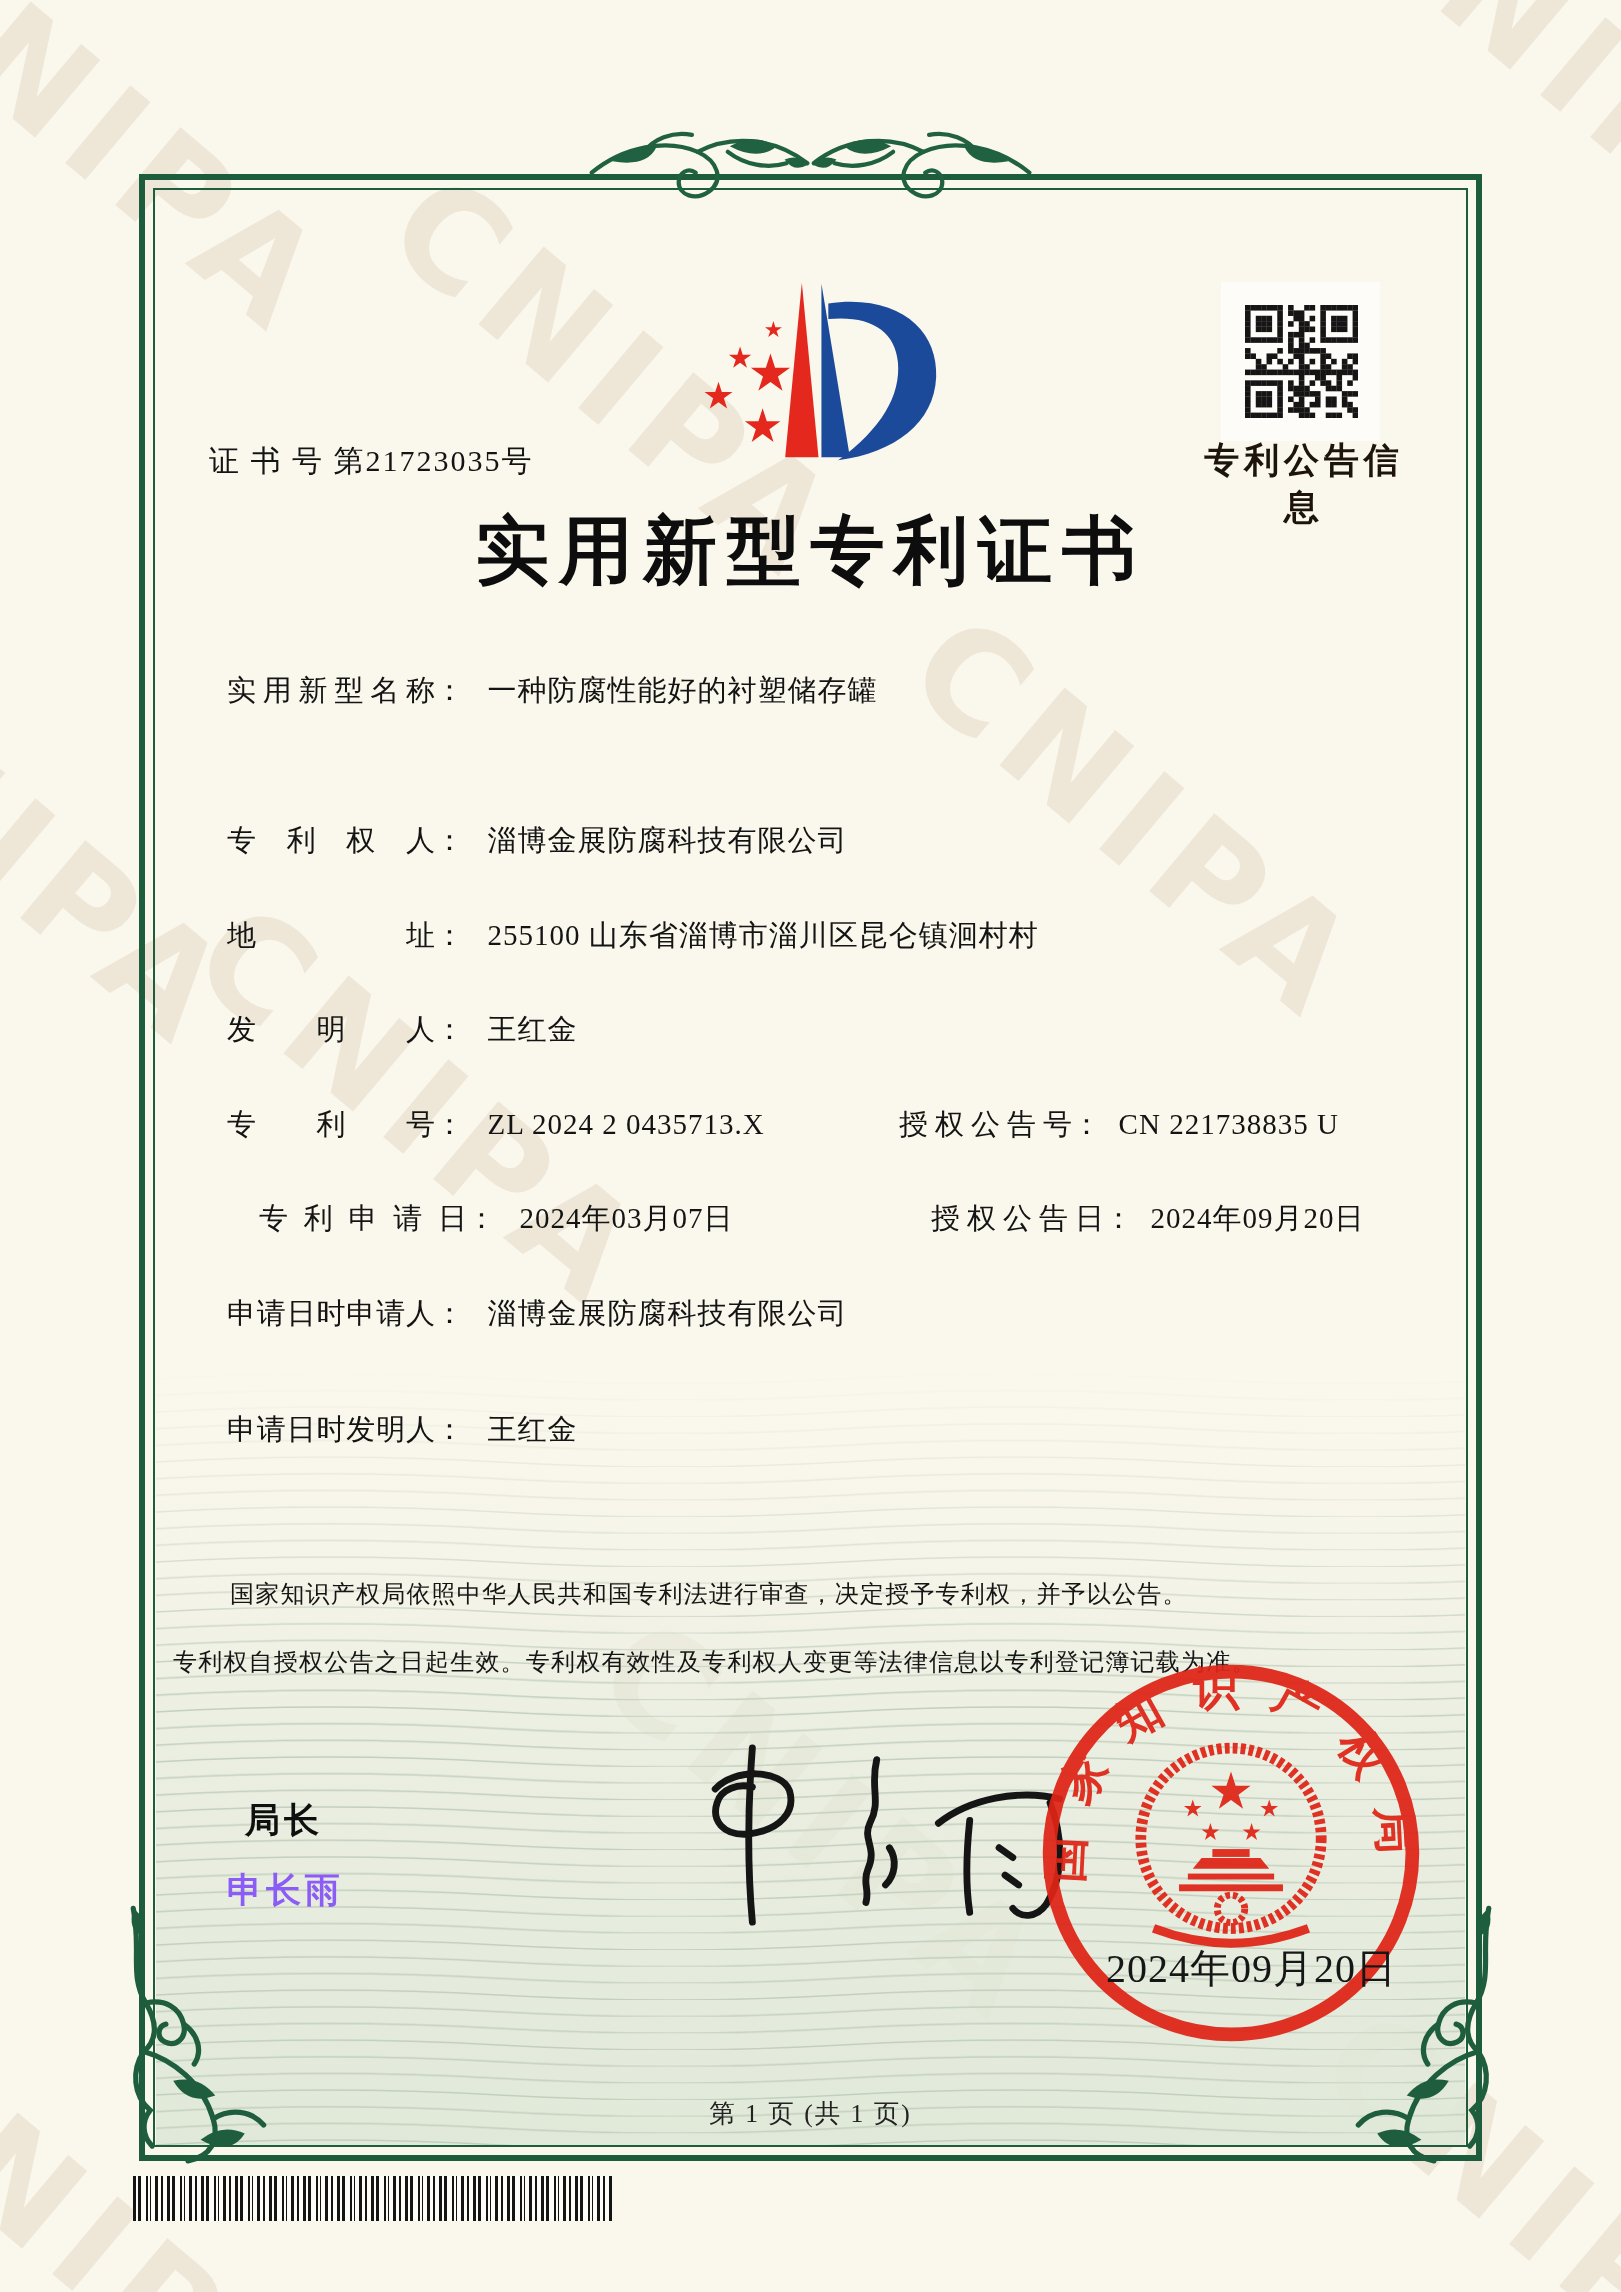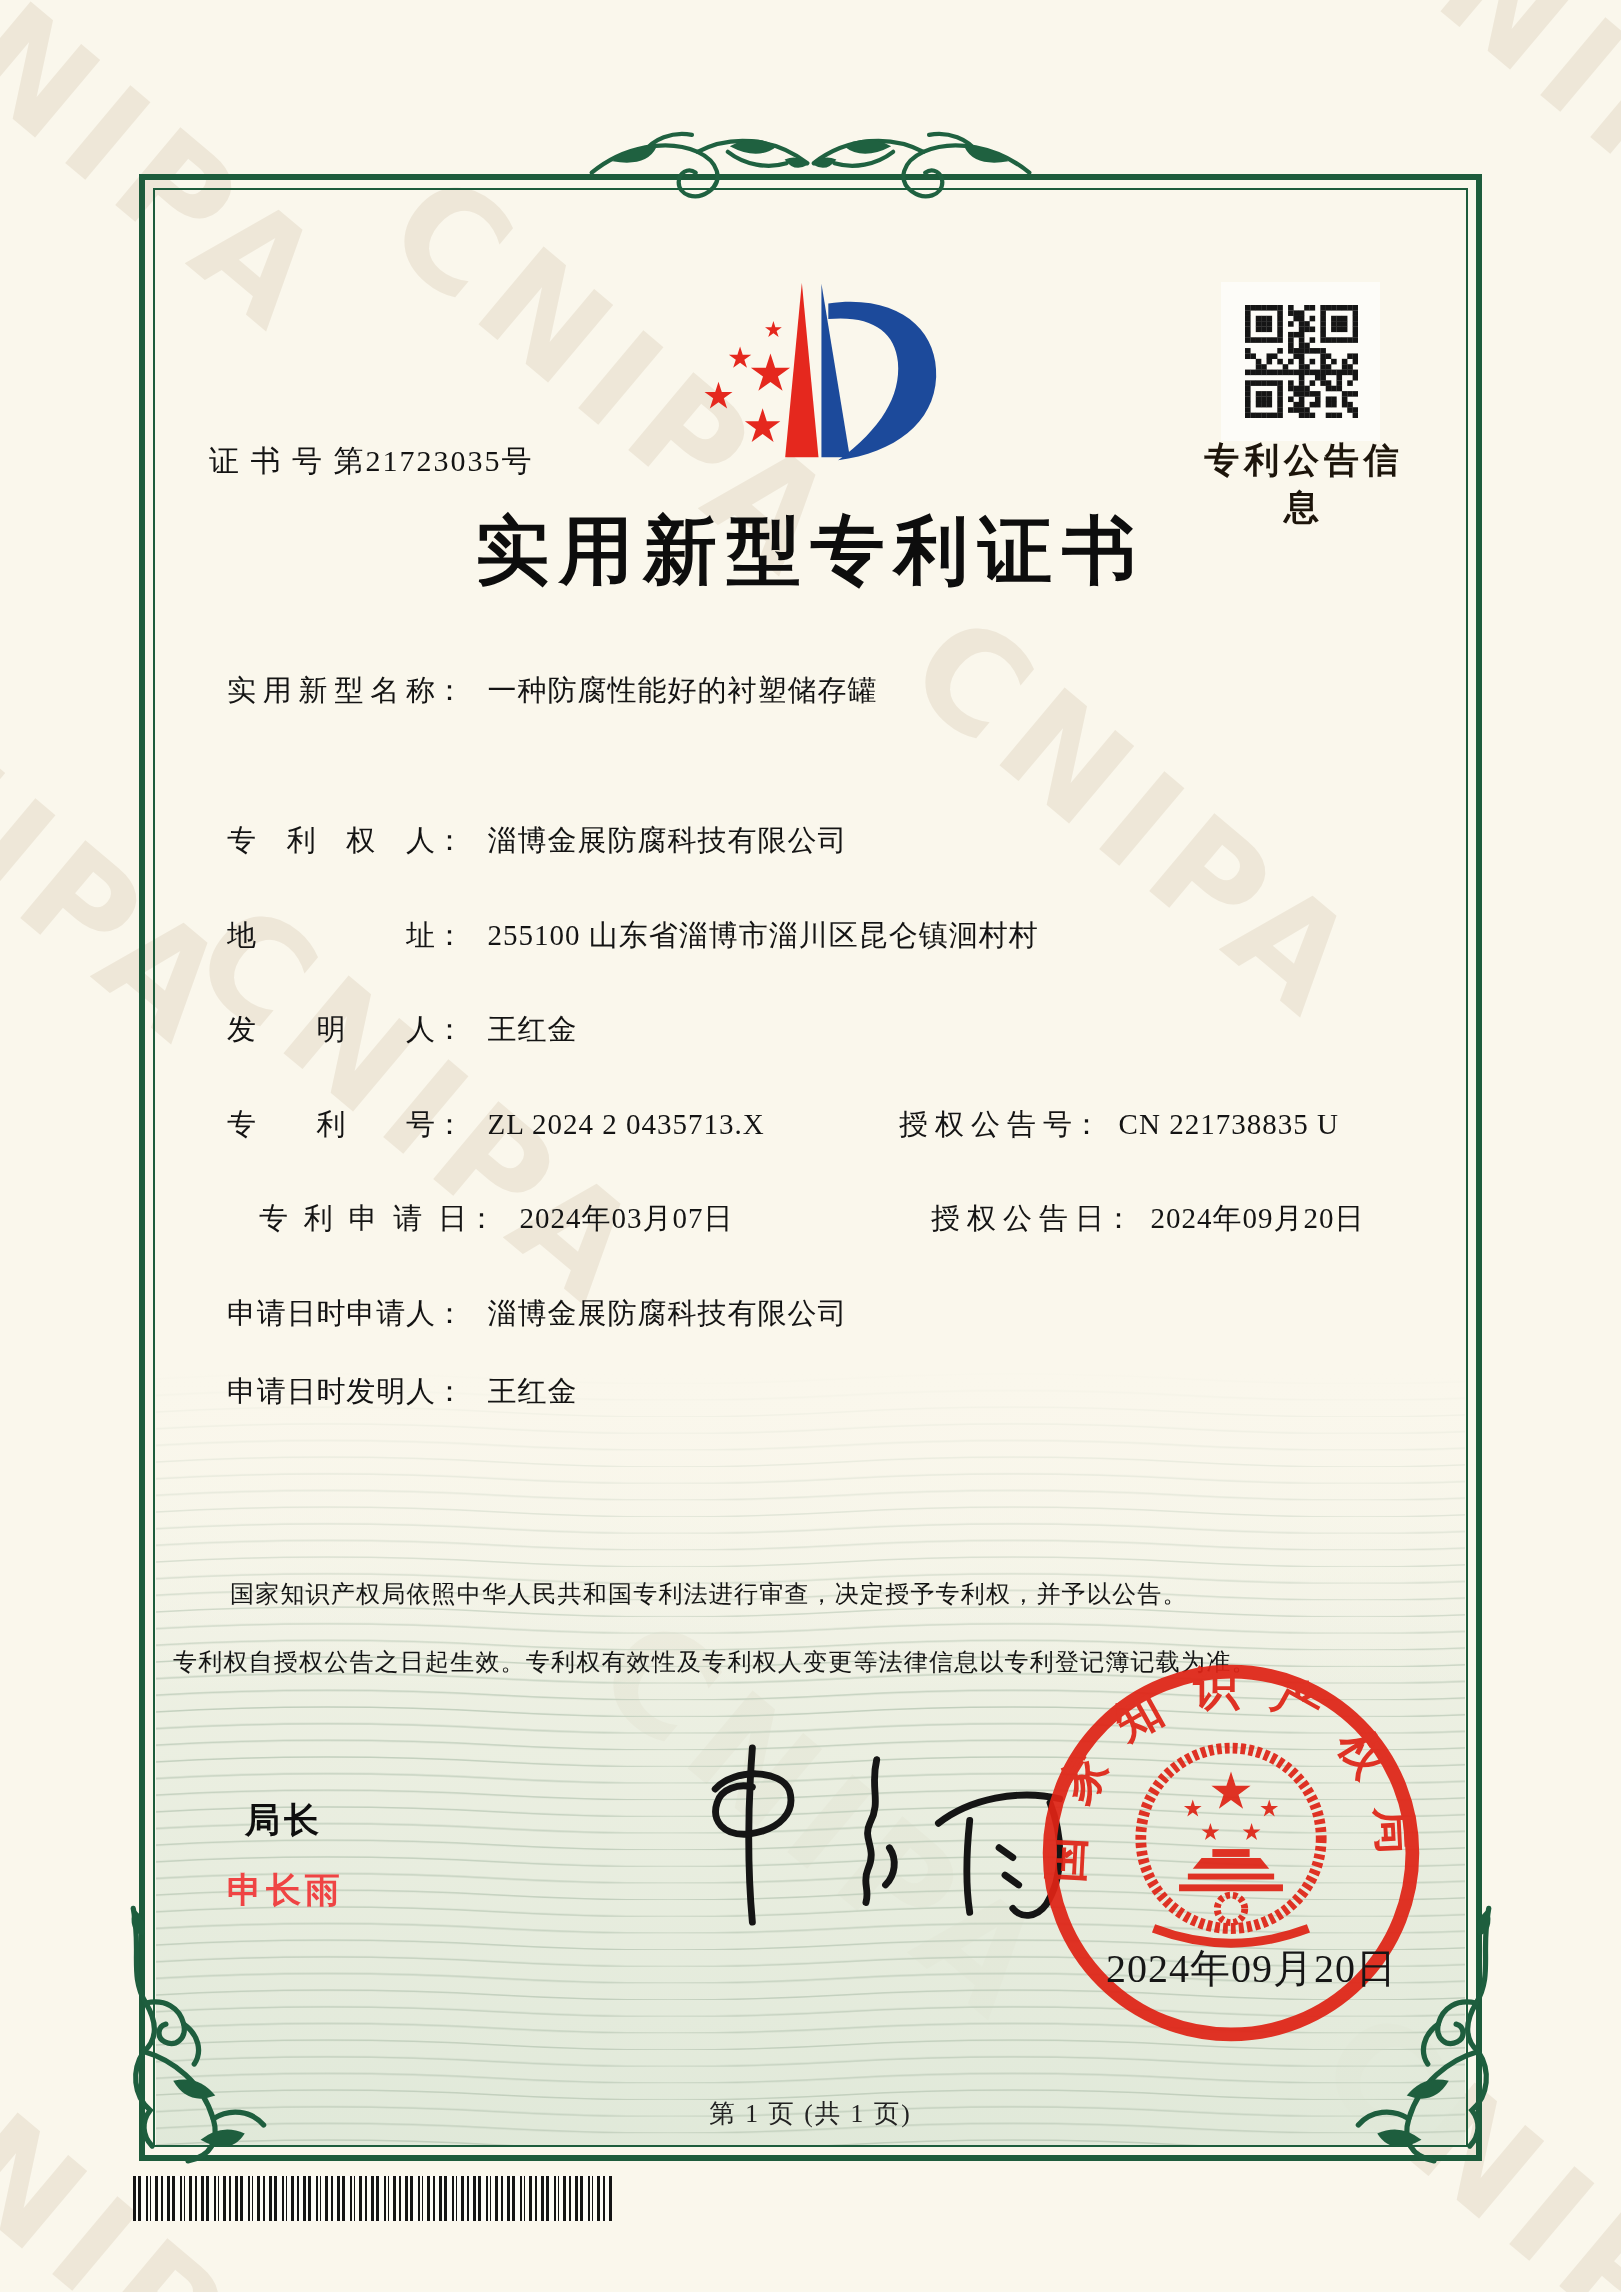--- a/index.html
+++ b/index.html
@@ -42,30 +42,30 @@
   
   .row{position:absolute;left:227px;width:1255px;font-size:29px;white-space:nowrap;}
   .flabel{display:inline-block;width:208px;text-align:justify;text-align-last:justify;
     -moz-text-align-last:justify;vertical-align:bottom;}
   .fcolon{display:inline-block;margin-right:23.5px;}
   .fvalue{letter-spacing:1px;}
   .col2{position:absolute;left:672px;top:0;white-space:nowrap;}
   .col2 .flabel{width:173px;}
   .col2 .fcolon{margin-right:17.6px;}
   .r1{top:671px;} .r2{top:821px;} .r3{top:916px;} .r4{top:1010px;}
-  .r5{top:1105px;} .r6{top:1199px;margin-left:32px;} .r7{top:1294px;} .r8{top:1372px;}
+  .r5{top:1105px;} .r6{top:1199px;margin-left:32px;} .r7{top:1294px;} .r8{top:1410px;}
   
   .statement{position:absolute;left:173px;top:1560px;width:1276px;
     font-size:24px;line-height:68px;letter-spacing:1.2px;color:#151515;}
   .statement .line1{text-indent:57px;}
   
   .signer-title{position:absolute;left:245px;top:1797px;font-size:35px;font-weight:bold;
     letter-spacing:3.9px;font-family:"Liberation Sans","DejaVu Sans",sans-serif;color:#0f0f0f;}
   .signer-name{position:absolute;left:227px;top:1867px;font-size:35px;font-weight:bold;
-    letter-spacing:3.9px;font-family:Liberation Sans, sans-serif;color:#ef4444;}
+    letter-spacing:3.9px;font-family:Liberation Sans, sans-serif;color:#8b5cf6;}
   .signature{position:absolute;left:676px;top:1730px;}
   
   .seal{position:absolute;left:1030px;top:1652px;}
   .seal-date{position:absolute;left:1106px;top:1941px;font-size:40px;color:#161616;
     letter-spacing:1px;font-weight:500;}
   
   .page-num{position:absolute;left:0;right:0;top:2096px;text-align:center;font-size:25.5px;
     letter-spacing:2px;color:#222;}
   .barcode{position:absolute;left:133px;top:2176px;width:479px;height:45px;
     background:repeating-linear-gradient(90deg,

